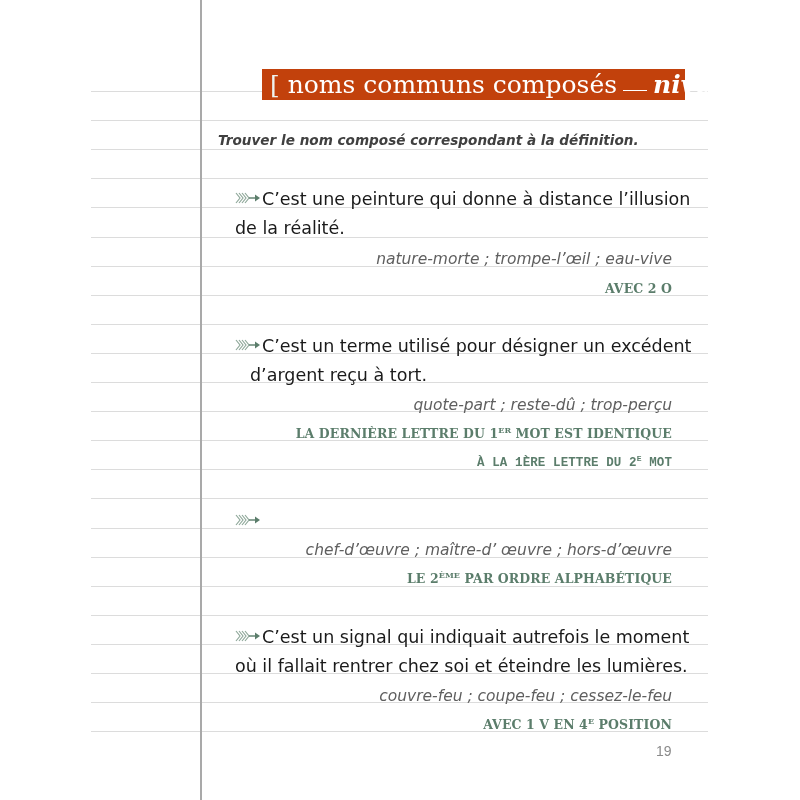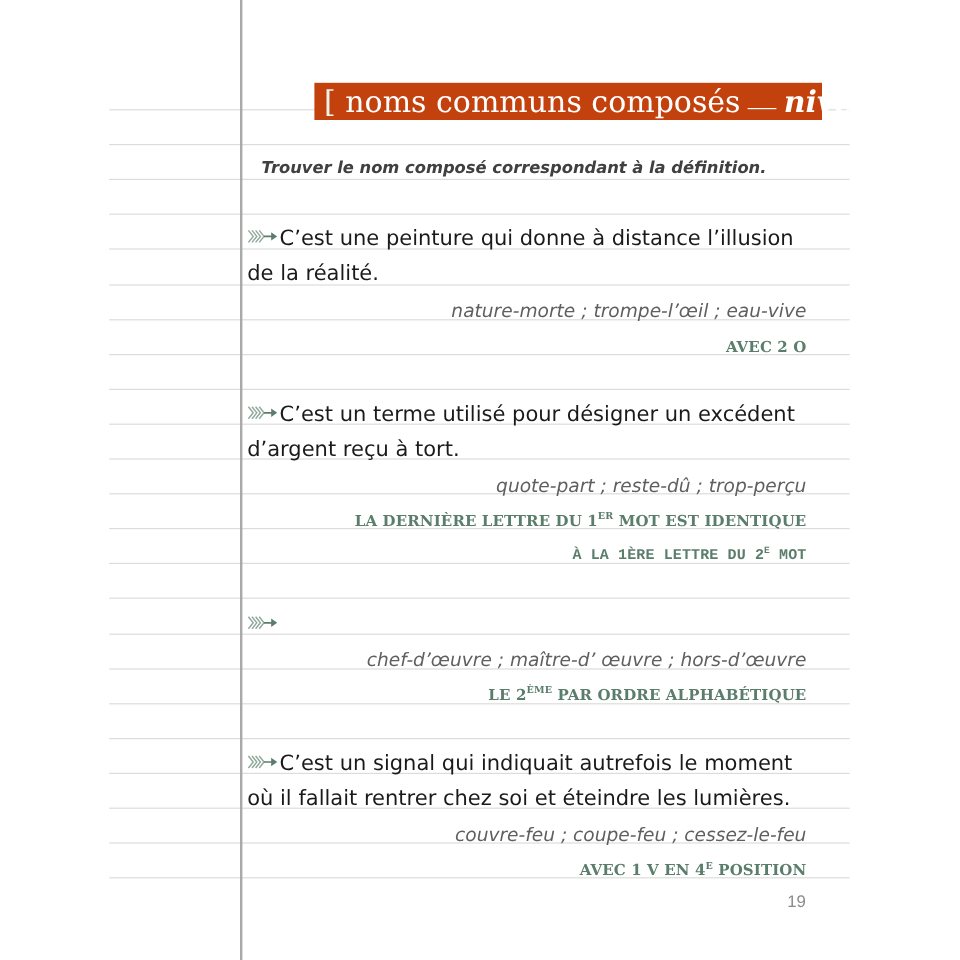--- a/index.html
+++ b/index.html
@@ -27,21 +27,21 @@
     display: inline-block; width: 24px; height: 1px; background: #fff;
     vertical-align: middle; margin: 0 6px 0 6px; position: relative; top: 4px;
   }
   .header-box .level { font-style: italic; font-weight: bold; }
   .instruction {
     position: absolute; left: 218px; top: 132px; width: 455px;
     font-family: "DejaVu Sans", sans-serif; font-style: italic; font-weight: bold;
     font-size: 13.6px; color: #404040; white-space: nowrap;
   }
   .line-text {
-    position: absolute; left: 206px; width: 455px;
+    position: absolute; left: 235px; width: 455px;
     font-size: 17.5px; color: #1a1a1a; white-space: nowrap;
     line-height: 20px;
   }
   .choices {
     position: absolute; right: 128px; text-align: center;
     font-style: italic; font-size: 15.5px; color: #5f5f5f; white-space: nowrap;
     line-height: 18px;
   }
   .hint {
     position: absolute; right: 128px; text-align: right;
@@ -117,21 +117,21 @@
         <g fill="none" stroke="#8fa89a" stroke-width="1.2">
           <path d="M1 1 L5 6 L1 11"></path>
           <path d="M4 1 L8 6 L4 11"></path>
           <path d="M7 1 L11 6 L7 11"></path>
           <path d="M10 1 L14 6 L10 11"></path>
         </g>
         <path d="M14 6 H21" stroke="#5b7d6b" stroke-width="1.4"></path>
         <path d="M20 2.5 L25 6 L20 9.5 Z" fill="#5b7d6b"></path>
       </svg><span>C’est un terme utilisé pour désigner un excédent</span>
   </div>
-  <div class="line-text" style="top:365px;">d’argent reçu à tort.</div>
+  <div class="line-text" style="top:365px;margin-left:15px;">d’argent reçu à tort.</div>
   <div class="choices" style="top:396px;">quote-part ; reste-dû ; trop-perçu</div>
   <div class="hint" style="top:426px;">LA DERNIÈRE LETTRE DU 1<sup>ER</sup> MOT EST IDENTIQUE</div>
   <div class="hint" style="top:455px;font-family:Liberation Mono, monospace;">À LA 1ÈRE LETTRE DU 2<sup>E</sup> MOT</div>
 
   <div class="line-text" style="top:511px;">
     <svg class="arrow-icon" viewBox="0 0 26 12">
         <g fill="none" stroke="#8fa89a" stroke-width="1.2">
           <path d="M1 1 L5 6 L1 11"></path>
           <path d="M4 1 L8 6 L4 11"></path>
           <path d="M7 1 L11 6 L7 11"></path>

